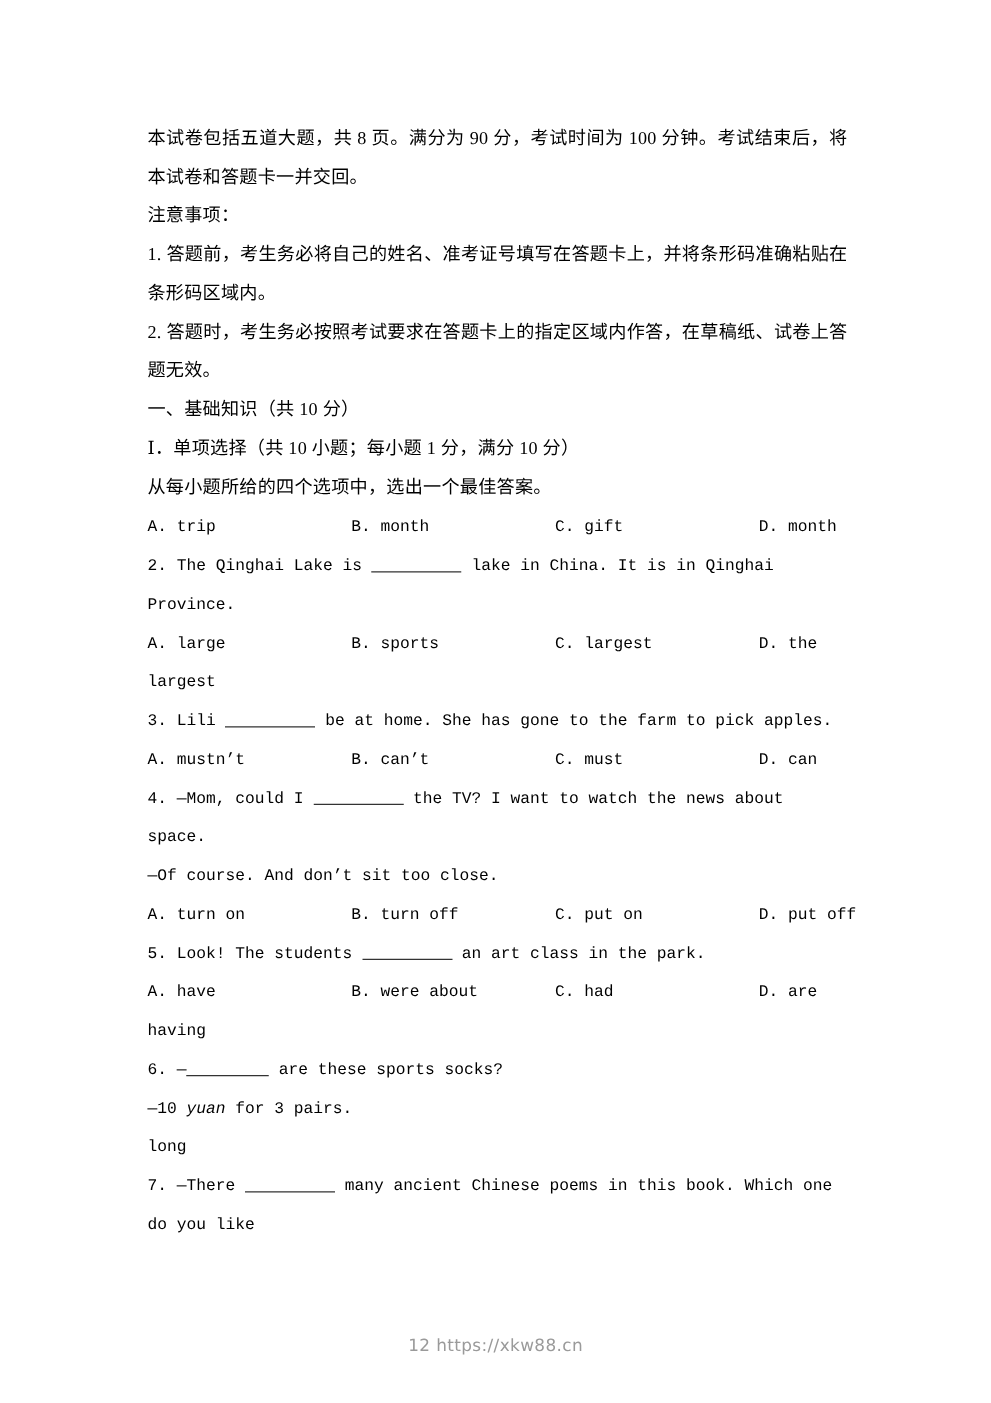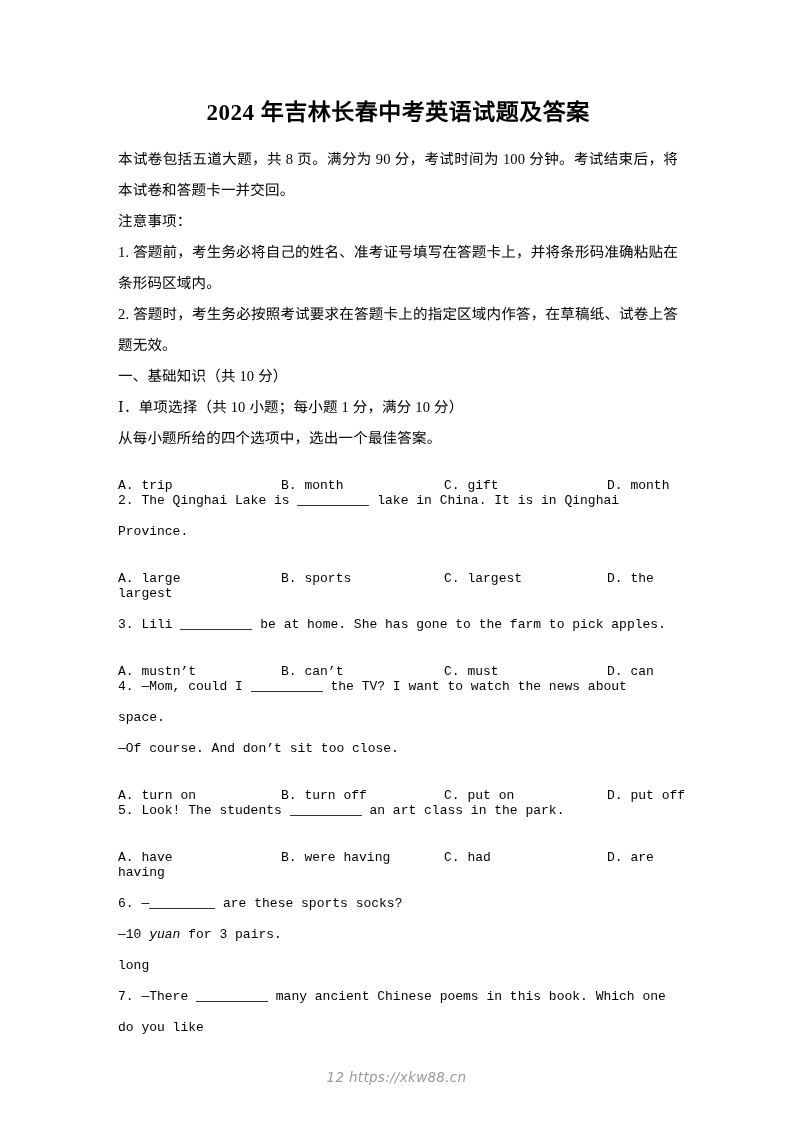--- a/index.html
+++ b/index.html
@@ -93,21 +93,21 @@
     font-family: "Liberation Mono", "DejaVu Sans Mono", monospace;
     font-size: 13px;
     line-height: 31px;
     margin: 0;
     position: relative;
     height: 31px;
     white-space: nowrap;
   }
   .opt-row .opt {
     position: absolute;
-    top: 16px;
+    top: 0;
   }
   .opt-a { left: 0px; }
   .opt-b { left: 163px; }
   .opt-c { left: 326px; }
   .opt-d { left: 489px; }
   
   .opt-cont {
     font-family: "Liberation Mono", "DejaVu Sans Mono", monospace;
     font-size: 13px;
     line-height: 31px;
@@ -118,30 +118,28 @@
   .footer {
     position: absolute;
     left: 0;
     right: 0;
     top: 1069px;
     text-align: center;
     font-family: "DejaVu Sans", "Liberation Sans", sans-serif;
     font-size: 13.5px;
     color: #9a9a9a;
     letter-spacing: 0.3px;
-    font-style: italic;
   }
 </style>
 </head>
 <body>
 
 <div class="page">
   <div class="content">
 
-    <h1 class="doc-title">2024 年吉林长春中考英语试题及答案</h1>
 
     <p class="cn-para">本试卷包括五道大题，共 8 页。满分为 90 分，考试时间为 100 分钟。考试结束后，将本试卷和答题卡一并交回。</p>
 
     <p class="cn-para">注意事项：</p>
 
     <p class="cn-para">1. 答题前，考生务必将自己的姓名、准考证号填写在答题卡上，并将条形码准确粘贴在条形码区域内。</p>
 
     <p class="cn-para">2. 答题时，考生务必按照考试要求在答题卡上的指定区域内作答，在草稿纸、试卷上答题无效。</p>
 
     <p class="cn-head">一、基础知识（共 10 分）</p>
@@ -179,21 +177,21 @@
     <div class="opt-row">
       <span class="opt opt-a"><span>A.</span> <span>turn on</span></span>
       <span class="opt opt-b"><span>B.</span> <span>turn off</span></span>
       <span class="opt opt-c"><span>C.</span> <span>put on</span></span>
       <span class="opt opt-d"><span>D.</span> <span>put off</span></span>
     </div>
 
     <p class="en-line"><span>5. Look! The students </span><span class="blank"></span><span> an art class in the park.</span></p>
     <div class="opt-row">
       <span class="opt opt-a"><span>A.</span> <span>have</span></span>
-      <span class="opt opt-b"><span>B.</span> <span>were having</span></span>
+      <span class="opt opt-b"><span>B.</span> <span>were about</span></span>
       <span class="opt opt-c"><span>C.</span> <span>had</span></span>
       <span class="opt opt-d"><span>D.</span> <span>are</span></span>
     </div>
     <p class="opt-cont">having</p>
 
     <p class="en-line"><span>6. —</span><span class="blank-sm"></span><span> are these sports socks?</span></p>
     <p class="en-line"><span>—10 </span><i>yuan</i><span> for 3 pairs.</span></p>
     <p class="opt-cont">long</p>
 
     <p class="en-line"><span>7. —There </span><span class="blank"></span><span> many ancient Chinese poems in this book. Which one do you like</span></p>

